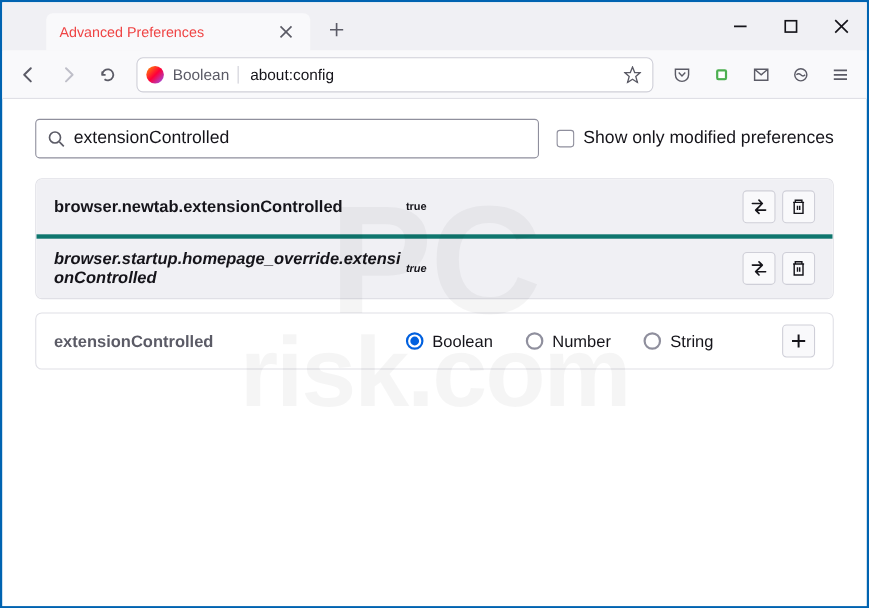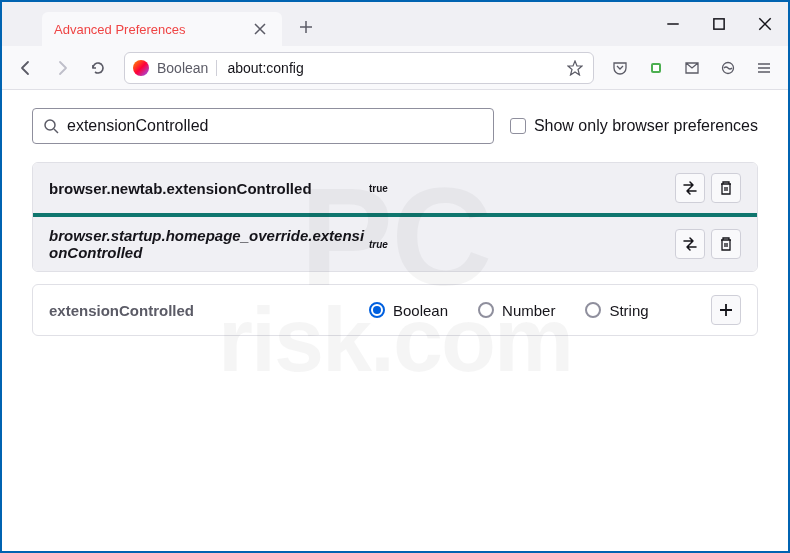--- a/index.html
+++ b/index.html
@@ -156,21 +156,21 @@
   <div class="search-row">
     <div class="search-box">
       <svg viewBox="0 0 16 16" style="color:#5b5b66;margin-right:8px">
           <circle cx="7" cy="7" r="5" stroke="currentColor" stroke-width="1.5" fill="none"></circle>
           <path d="M11 11 L15 15" stroke="currentColor" stroke-width="1.5"></path>
         </svg>
       <input type="text" value="extensionControlled" style="">
     </div>
     <label class="checkbox-label">
       <span class="checkbox"></span>
-      <span>Show only browser preferences</span>
+      <span>Show only modified preferences</span>
     </label>
   </div>
 
   <div class="results">
     <div class="result-row">
       <div class="pref-name">browser.newtab.extensionControlled</div>
       <div class="pref-value">true</div>
       <div class="row-actions">
         <div class="action-btn">
           <svg viewBox="0 0 16 16">

